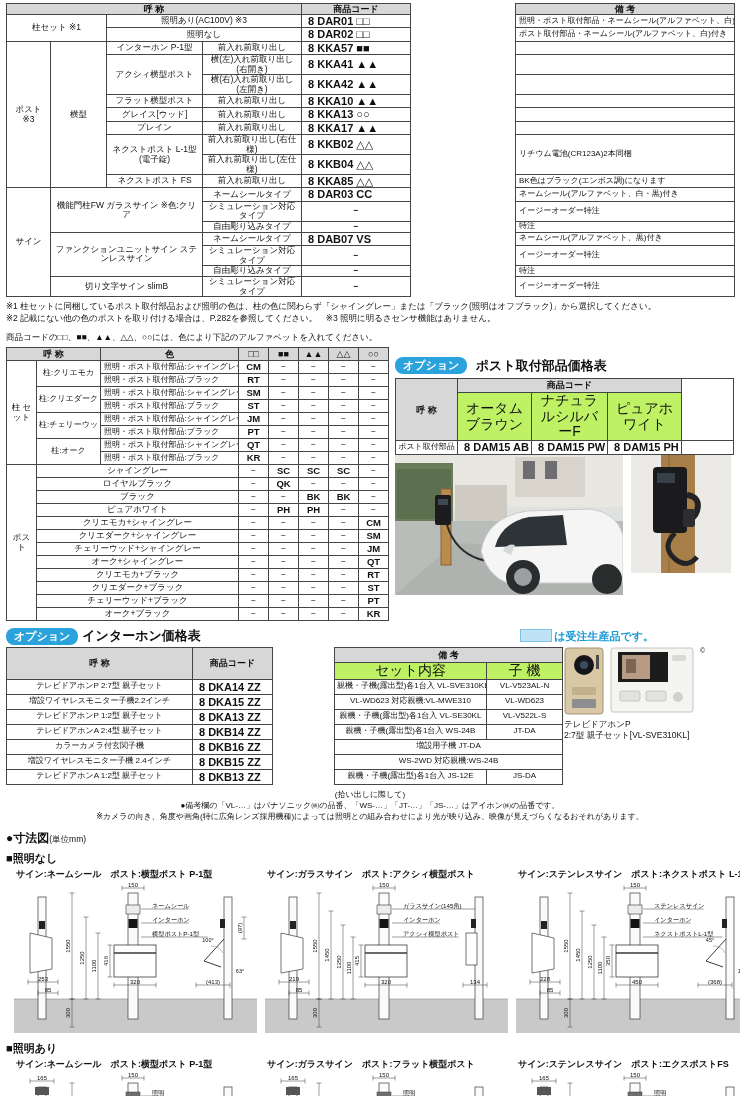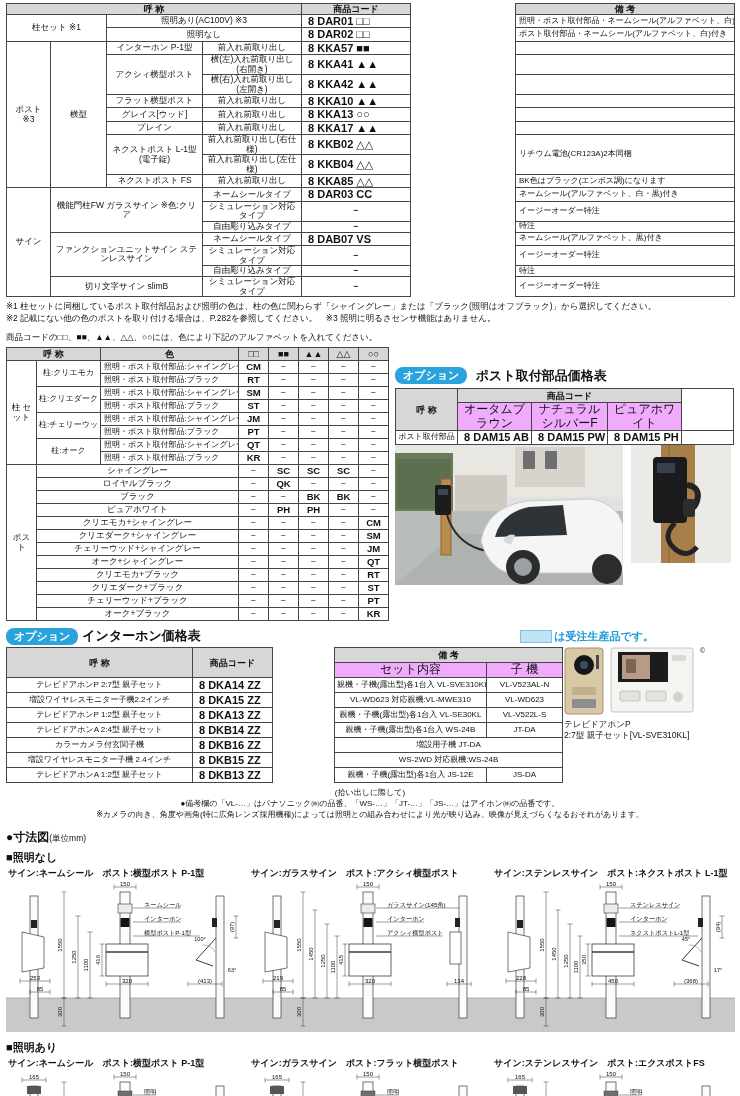--- a/index.html
+++ b/index.html
@@ -3,21 +3,21 @@
 <meta charset="utf-8">
 <style>
   html,body{margin:0;padding:0;}
   body{width:740px;height:1096px;background:#fff;color:#111;overflow:hidden;
        font-family:"Liberation Sans","DejaVu Sans",sans-serif;}
   .page{padding:3px 6px 0 6px;}
   table{border-collapse:collapse;table-layout:fixed;}
   td{border:1px solid #454545;font-size:8.5px;line-height:1.12;text-align:center;
      padding:0 2px;height:10px;overflow:hidden;}
   td.th{background:#d7d7d7;font-weight:bold;font-size:9px;}
-  td.th2{background:#f0abfc;font-size:12px;}
+  td.th2{background:#bef264;font-size:14px;}
   td.code{font-weight:bold;font-size:11px;text-align:left;padding-left:6px;white-space:nowrap;}
   td.rem{text-align:left;padding-left:3px;font-size:8px;white-space:nowrap;}
   td.gap{border:none;background:#fff;}
   td.dash{font-weight:bold;}
   td.bold{font-weight:bold;font-size:9.5px;}
   td.lft{text-align:left;padding-left:3px;font-size:8px;white-space:nowrap;}
   td.sm{font-size:8px;white-space:nowrap;}
   td.emp{background:#fff;}
   .tbl-colors td{height:12px;}
   .tbl-phone td{height:14px;}
@@ -27,34 +27,34 @@
   .midleft{width:388px;}
   .midright{width:340px;margin-left:6px;}
   .intro{font-size:8.5px;margin:2px 0 3px 0;}
   .opt-badge{display:inline-block;background:#2aa3dc;color:#fff;font-weight:bold;
      font-size:11px;border-radius:8px;padding:1px 8px;margin-right:4px;vertical-align:1px;}
   .sec-title{font-size:13px;font-weight:bold;display:inline-block;}
   .parts-note{font-size:8px;line-height:1.3;margin:2px 0 3px 0;}
   .ev-bar{background:#8e8e8e;color:#fff;font-weight:bold;font-size:11px;
      padding:2px 6px;margin:10px 0 2px 0;}
   .ev-photos{display:flex;gap:8px;}
-  .legend{display:flex;align-items:center;margin-left:auto;margin-right:80px;}
+  .legend{display:flex;margin-left:auto;margin-right:80px;}
   .legend-swatch{display:inline-block;width:30px;height:11px;background:#bfe3f5;
      border:1px solid #7cc4e6;margin-right:2px;}
   .legend-text{color:#1d9ad4;font-size:11px;font-weight:bold;}
   .ph-header{display:flex;align-items:center;margin:6px 0 2px 0;}
   .ph-flex{display:flex;align-items:flex-start;}
   .ph-photos{margin-left:1px;}
   .ph-caption{font-size:8.5px;line-height:1.25;margin-top:4px;}
   .notes{font-size:8px;line-height:1.4;margin-top:4px;text-align:center;}
   .dims-title{font-size:12px;font-weight:bold;margin-top:8px;}
   .dims-title .unit{font-size:8.5px;font-weight:normal;}
   .dim-group-label{font-size:11px;font-weight:bold;margin:4px 0 0 0;}
   .dim-row{display:flex;}
-  .dim-cell{width:243px;}
+  .dim-cell{width:243px;margin-left:8px;}
   .dim-title{font-size:9px;font-weight:bold;margin:2px 0 0 2px;white-space:nowrap;}
   svg text{font-family:"Liberation Sans","DejaVu Sans",sans-serif;}
 </style>
 </head>
 <body>
 
 <div class="page">
 
   <div id="main-table">
       <table style="width: 728px;">

